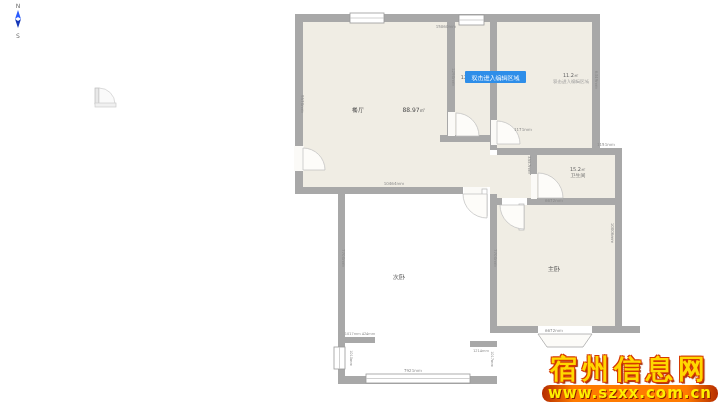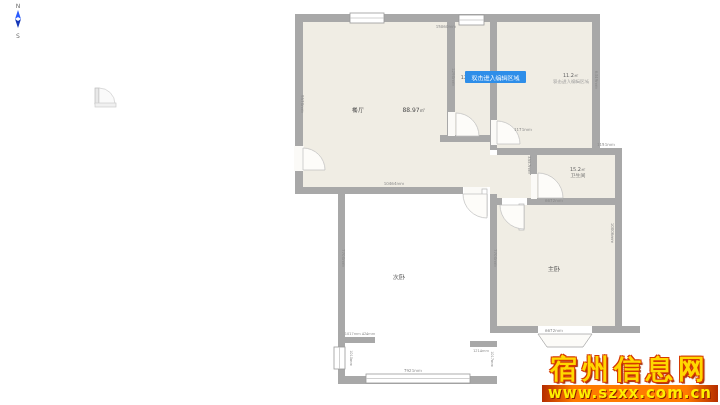--- a/index.html
+++ b/index.html
@@ -23,21 +23,21 @@
   .tooltip-text{font-size:6px;fill:#ffffff;text-anchor:middle;}
   #compass{position:absolute;left:6px;top:3px;width:24px;height:42px;text-align:center;}
   #compass .letter{font-size:6px;color:#666;line-height:6px;}
   #watermark{position:absolute;right:2px;bottom:3px;width:176px;text-align:center;}
   .wm-title{font-family:"DejaVu Serif",serif;font-weight:bold;font-size:27px;line-height:30px;
             color:#ffd800;letter-spacing:5px;white-space:nowrap;
             text-shadow:-1px -1px 0 #d63a00,1px -1px 0 #d63a00,-1px 1px 0 #d63a00,
                         1px 1px 0 #d63a00,2px 2px 1px #9e2600;}
   .wm-url{margin-top:1px;background:linear-gradient(90deg,#b52d00,#ff7b00 18%,#ff7b00 82%,#b52d00);
           color:#ffee00;font-weight:bold;font-size:15px;line-height:17px;
-          text-shadow:1px 1px 0 #8f2000;letter-spacing:1px;}
+          text-shadow:1px 1px 0 #8f2000;letter-spacing:1px;border-radius:8px;}
 </style>
 </head>
 <body>
 
 <div id="canvas">
 
   <div id="compass">
     <div class="letter">N</div>
     <svg width="24" height="20" viewBox="0 0 24 20">
       <polygon points="12,1 15,10 12,8 9,10" fill="#2b5cff"></polygon>

